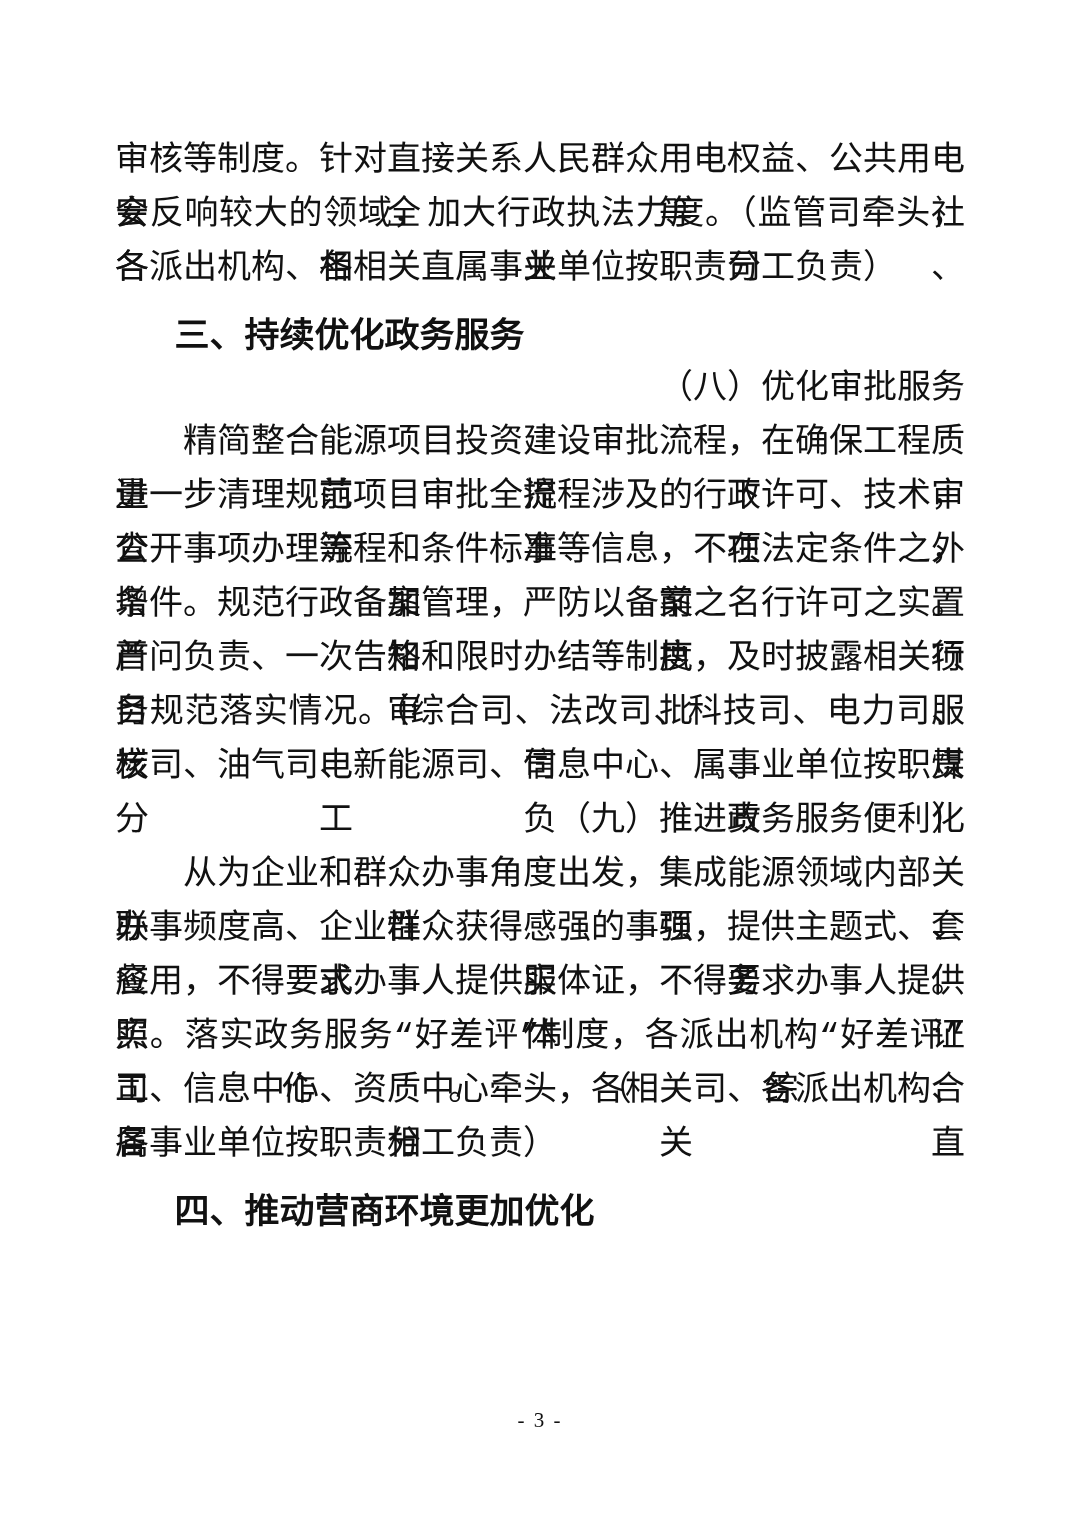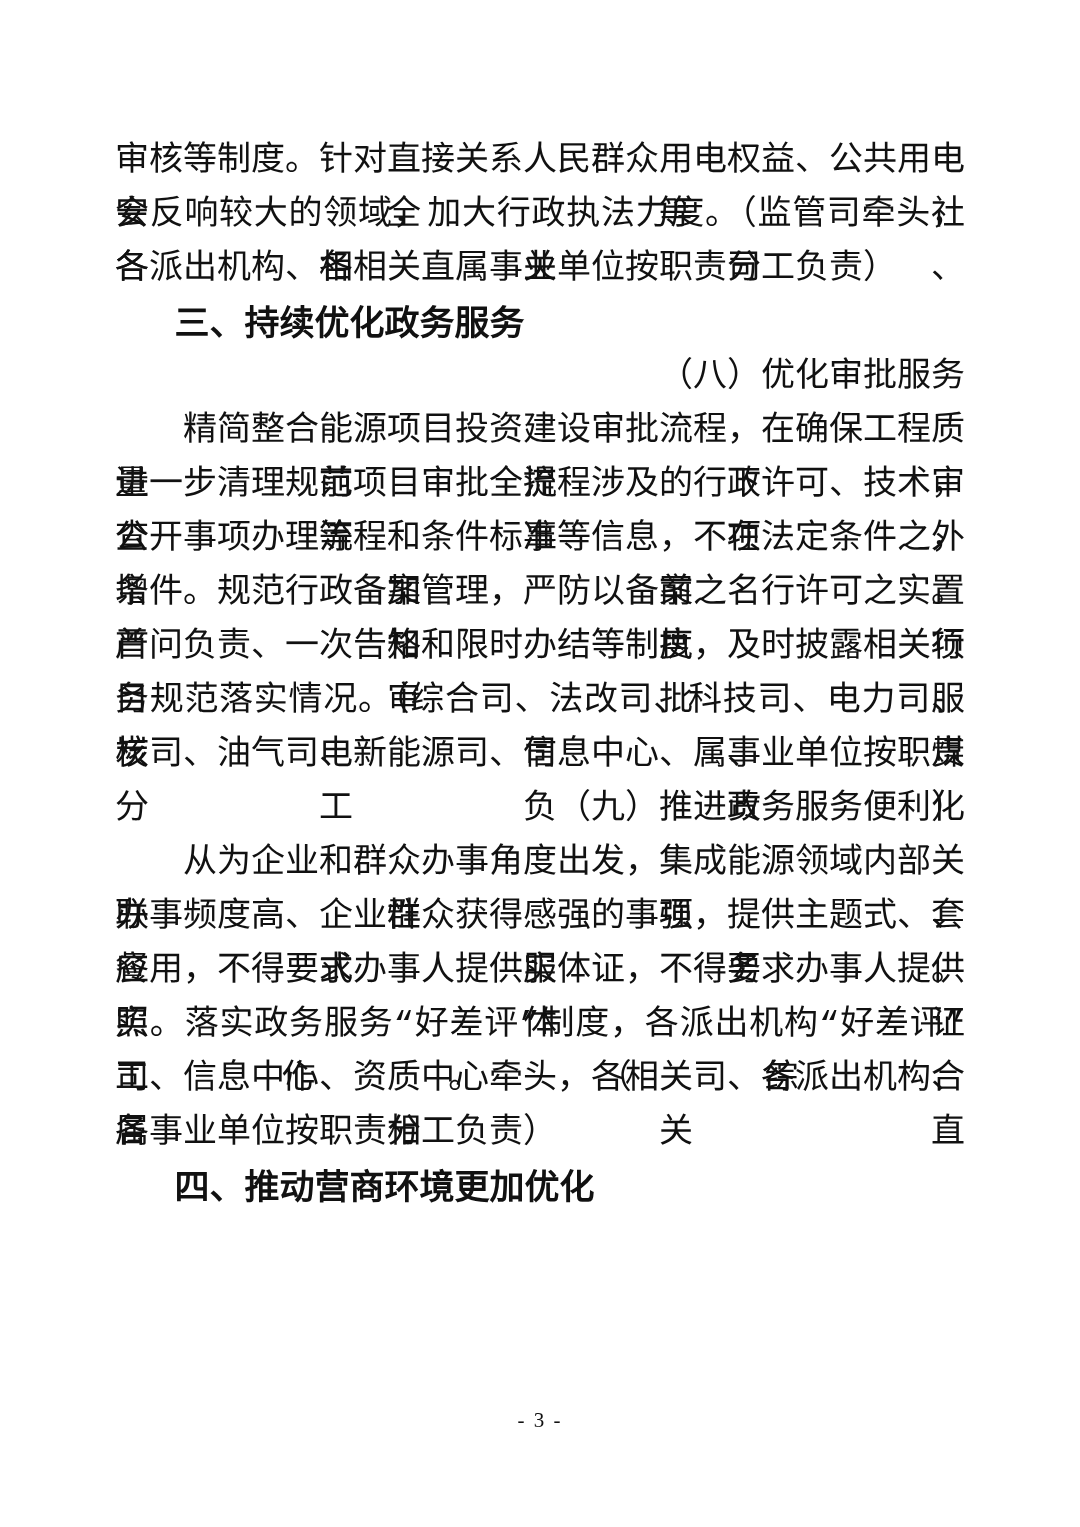--- a/index.html
+++ b/index.html
@@ -44,20 +44,21 @@
     .line.para-end {
       text-align: left;
     }
     
     .line.heading {
       font-family: "Liberation Sans", "DejaVu Sans", sans-serif;
       font-weight: bold;
       font-size: 35px;
       text-indent: 1.7em;
       text-align: left;
+      margin-top: 12px;
     }
     
     .line.subheading {
       text-indent: 1.7em;
       text-align: right;
     }
     .page-number {
       position: absolute;
       left: 0;
       top: 1405px;

